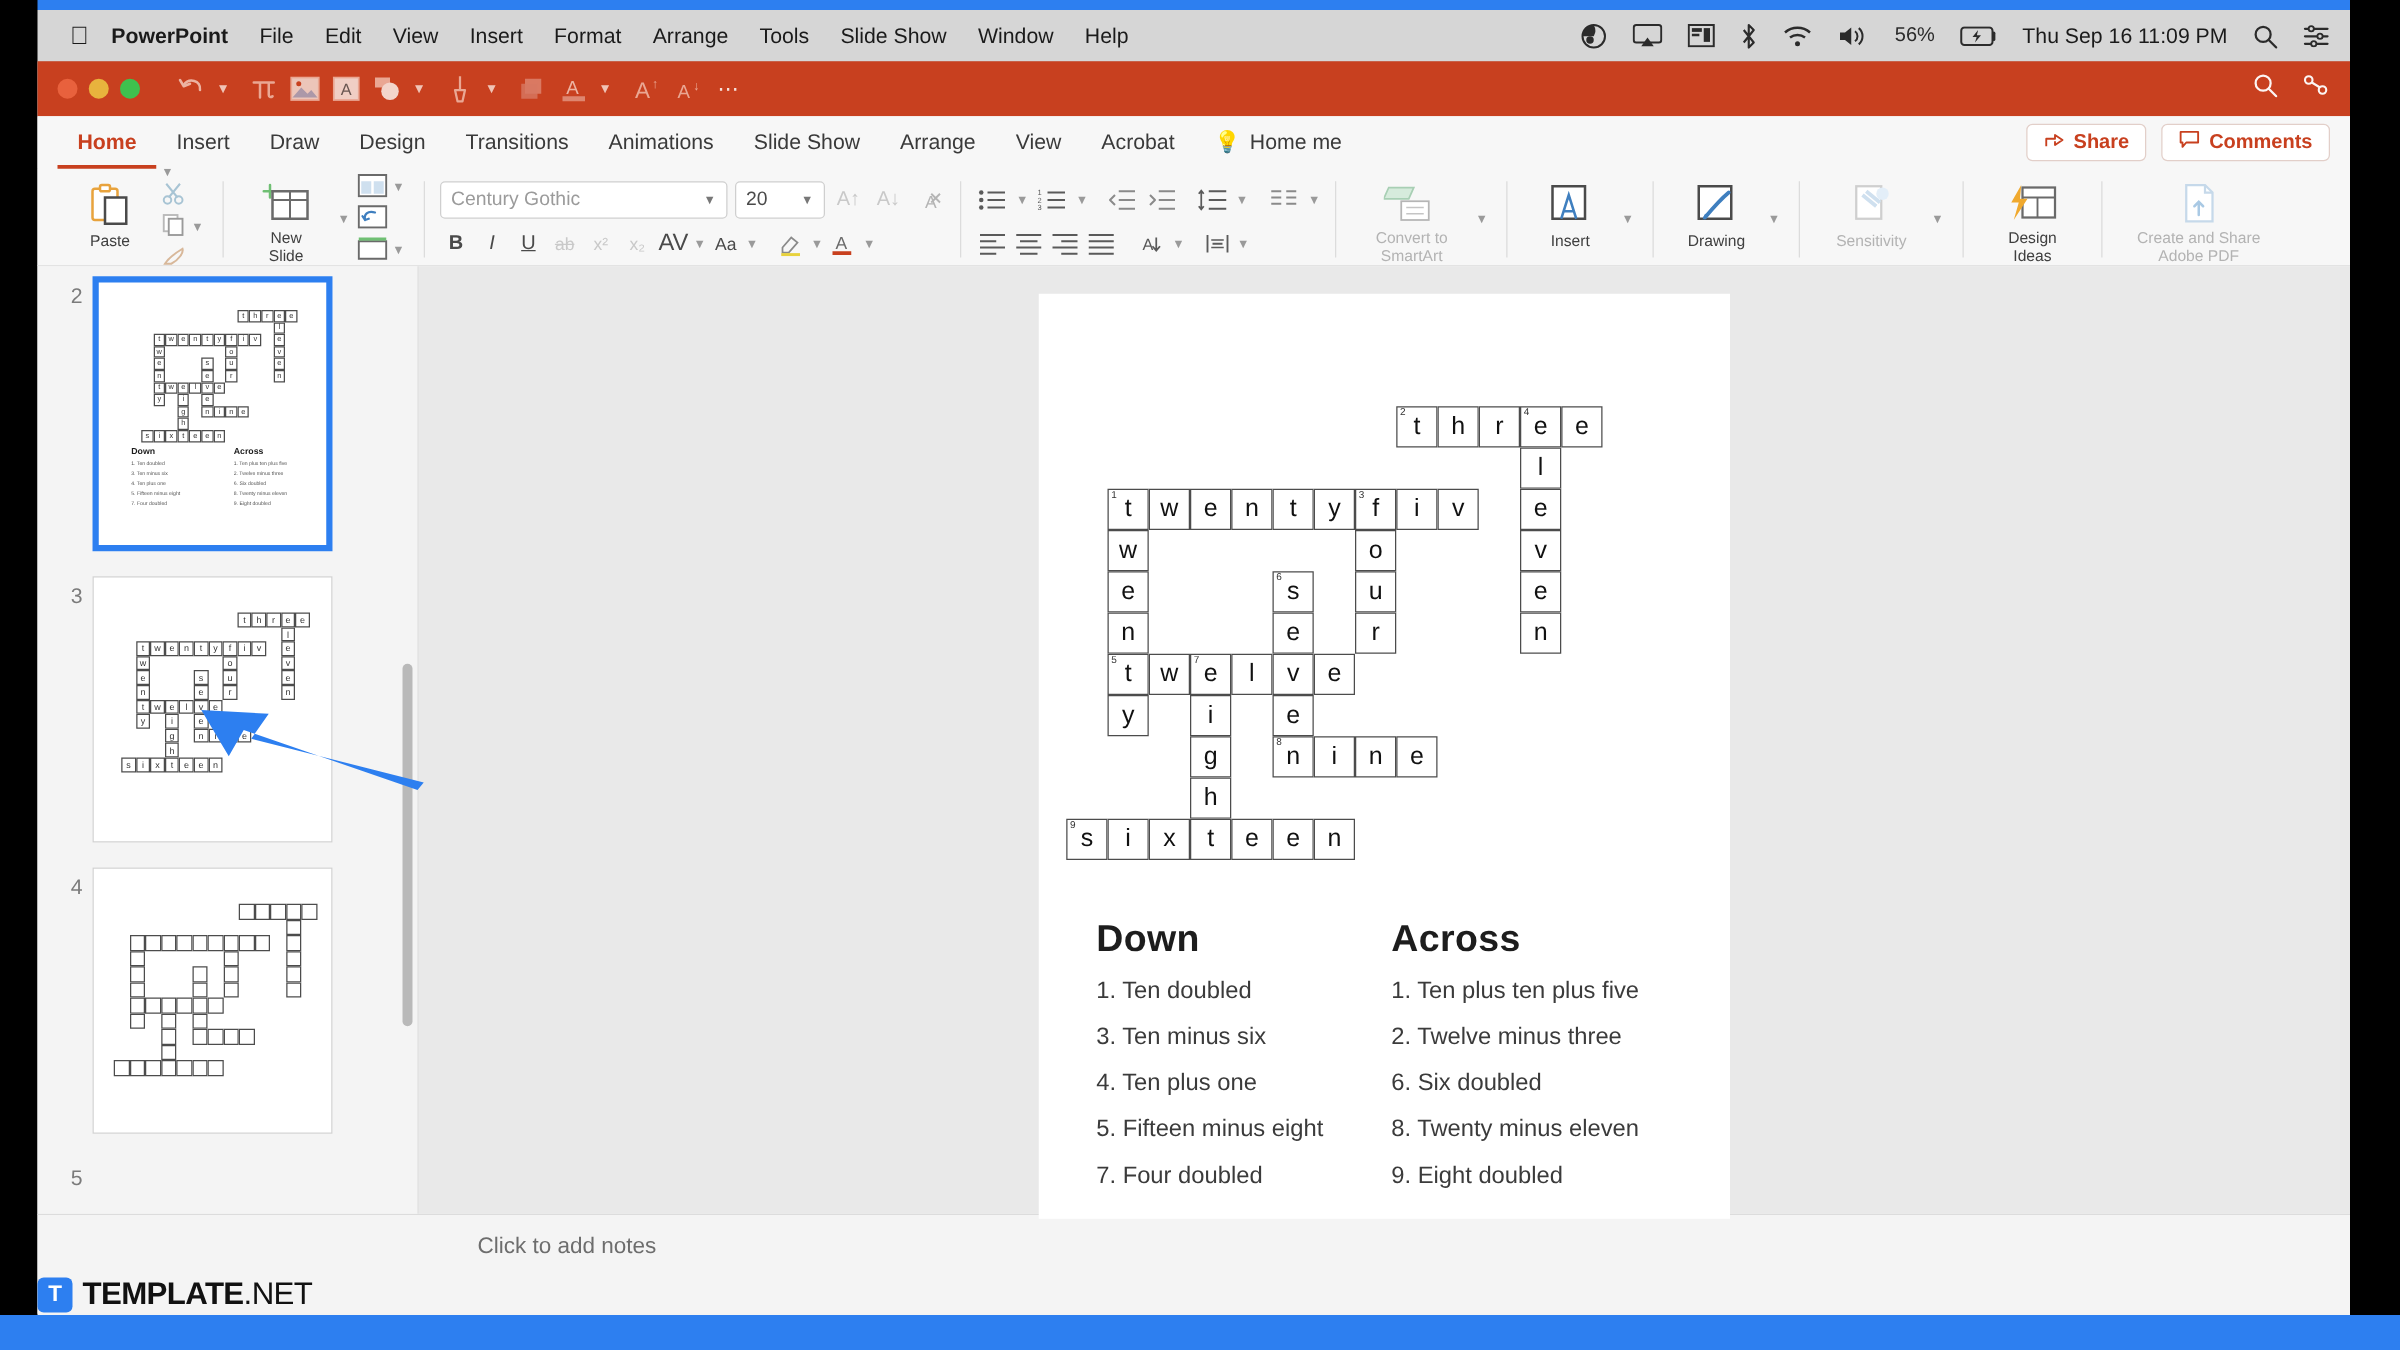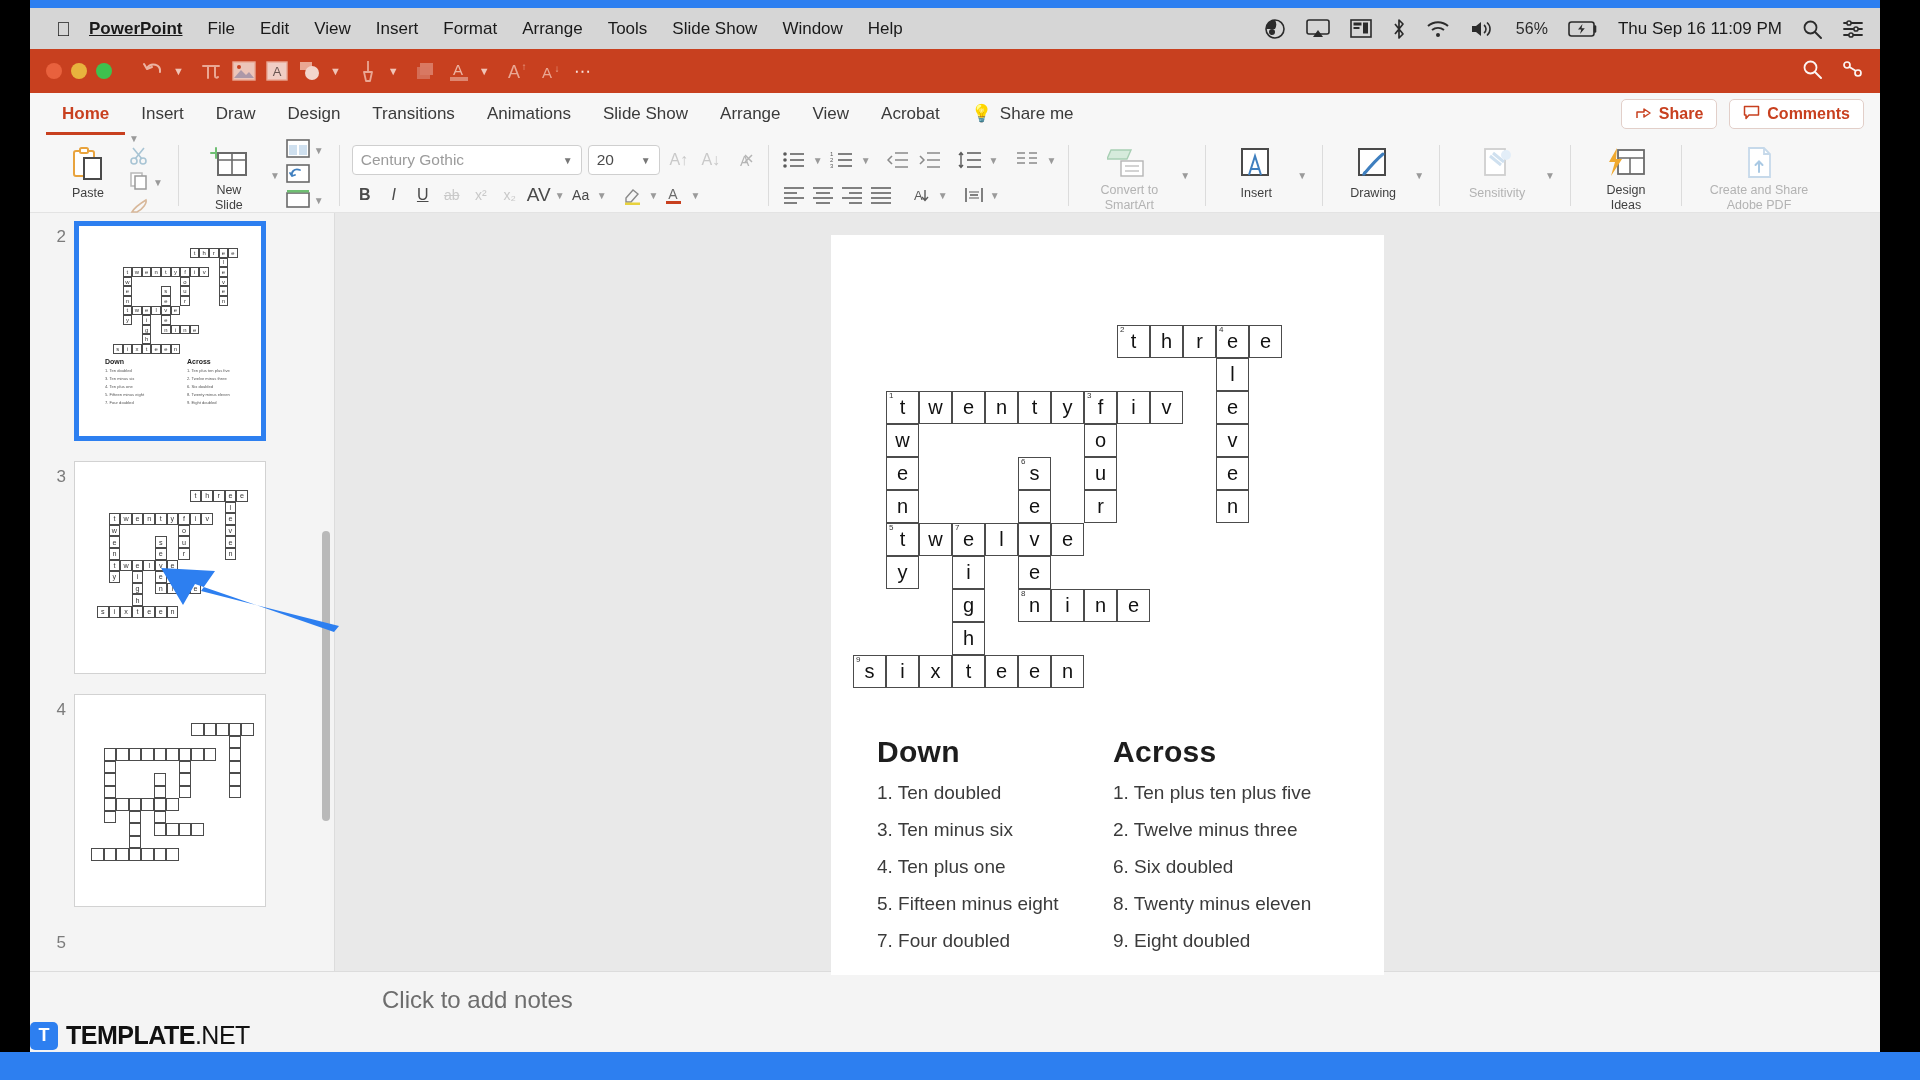--- a/index.html
+++ b/index.html
@@ -17,21 +17,21 @@
   .frame-right  { position:absolute; right:0; top:0; width:40px; height:1080px; background:#000; }
 
   
   .menubar {
     position:absolute; left:30px; top:8px; width:1850px; height:41px;
     background:#d6d6d6; display:flex; align-items:center; padding:0 10px;
     font-size:17px; color:#1a1a1a;
   }
   .menubar .apple { font-size:20px; margin:0 18px 0 16px; line-height:1; }
   .menubar .mi { margin-right:25px; white-space:nowrap; font-size:17px; }
-  .menubar .mi.bold { font-weight:bold;text-decoration:underline; }
+  .menubar .mi.bold { font-weight:bold; }
   .menubar .spacer { flex:1; }
   .menubar .status { display:flex; align-items:center; gap:20px; padding-right:6px; }
   .menubar .status .ic { display:inline-flex; align-items:center; color:#2b2b2b; }
   .menubar .battpct { font-size:16px; color:#2b2b2b; }
   .menubar .clock { font-size:17px; color:#1a1a1a; white-space:nowrap; }
 
   
   .app { position:absolute; left:30px; top:49px; width:1850px; height:1003px; background:#f3f3f3; }
 
   
@@ -105,21 +105,21 @@
   .slidemini { width:100%; height:100%; position:relative; }
   .scrollbar { position:absolute; right:4px; top:318px; width:8px; height:290px;
                background:#b9b9b9; border-radius:4px; }
 
   .canvaswrap { flex:1; background:#e9e9e9; display:flex; align-items:flex-start;
                 justify-content:center; padding-top:22px; position:relative; }
   .slide { width:553px; height:740px; background:#fff; position:relative; }
 
   .notes { height:80px; background:#f4f4f4; border-top:1px solid #dcdcdc;
            display:flex; align-items:flex-start; padding:14px 0 0 352px; }
-  .notes .np { font-size:24px; color:#6d6d6d; }
+  .notes .np { font-size:18px; color:#6d6d6d; }
   .cell { position:absolute; border:1.3px solid #4c4c4c; background:#fff;
           display:flex; align-items:center; justify-content:center;
           font-family:"Liberation Sans", sans-serif; color:#111; }
   .cell .num { position:absolute; left:2px; top:0px; font-size:7px; color:#333; line-height:1; }
 
   
   .clues { position:absolute; }
   .cluehead { font-size:30px; font-weight:bold; color:#1d1d1d; letter-spacing:.3px; }
   .clueitem { font-size:17px; color:#3b3b3b; line-height:1; }
 
@@ -322,21 +322,21 @@
       <span class="tab active">Home</span>
       <span class="tab">Insert</span>
       <span class="tab">Draw</span>
       <span class="tab">Design</span>
       <span class="tab">Transitions</span>
       <span class="tab">Animations</span>
       <span class="tab">Slide Show</span>
       <span class="tab">Arrange</span>
       <span class="tab">View</span>
       <span class="tab">Acrobat</span>
-      <span class="tab"><span class="tmi">💡</span><span>Share me</span></span>
+      <span class="tab"><span class="tmi">💡</span><span>Home me</span></span>
       <span class="tabs-right">
         <span class="pill">
           <span>
             <svg width="17" height="15" viewBox="0 0 17 15">
                 <path d="M2 13 L2 7 L9 7 L9 4 L15 8 L9 12 L9 9" fill="none" stroke="#c8401f" stroke-width="1.5" stroke-linejoin="round"></path>
               </svg>
           </span>
           <span>Share</span>
         </span>
         <span class="pill">

